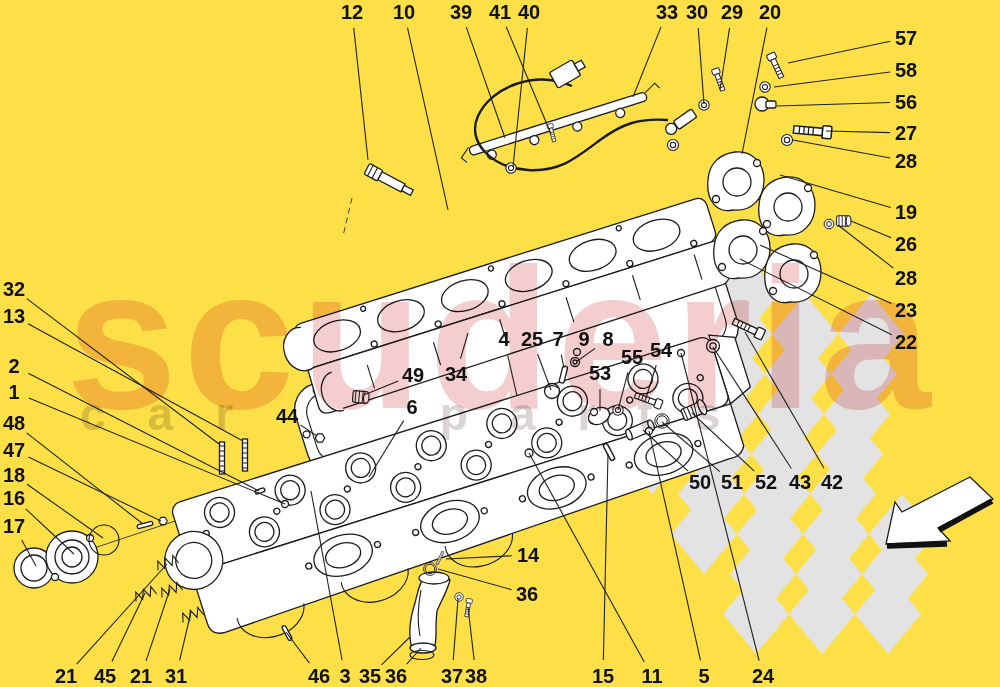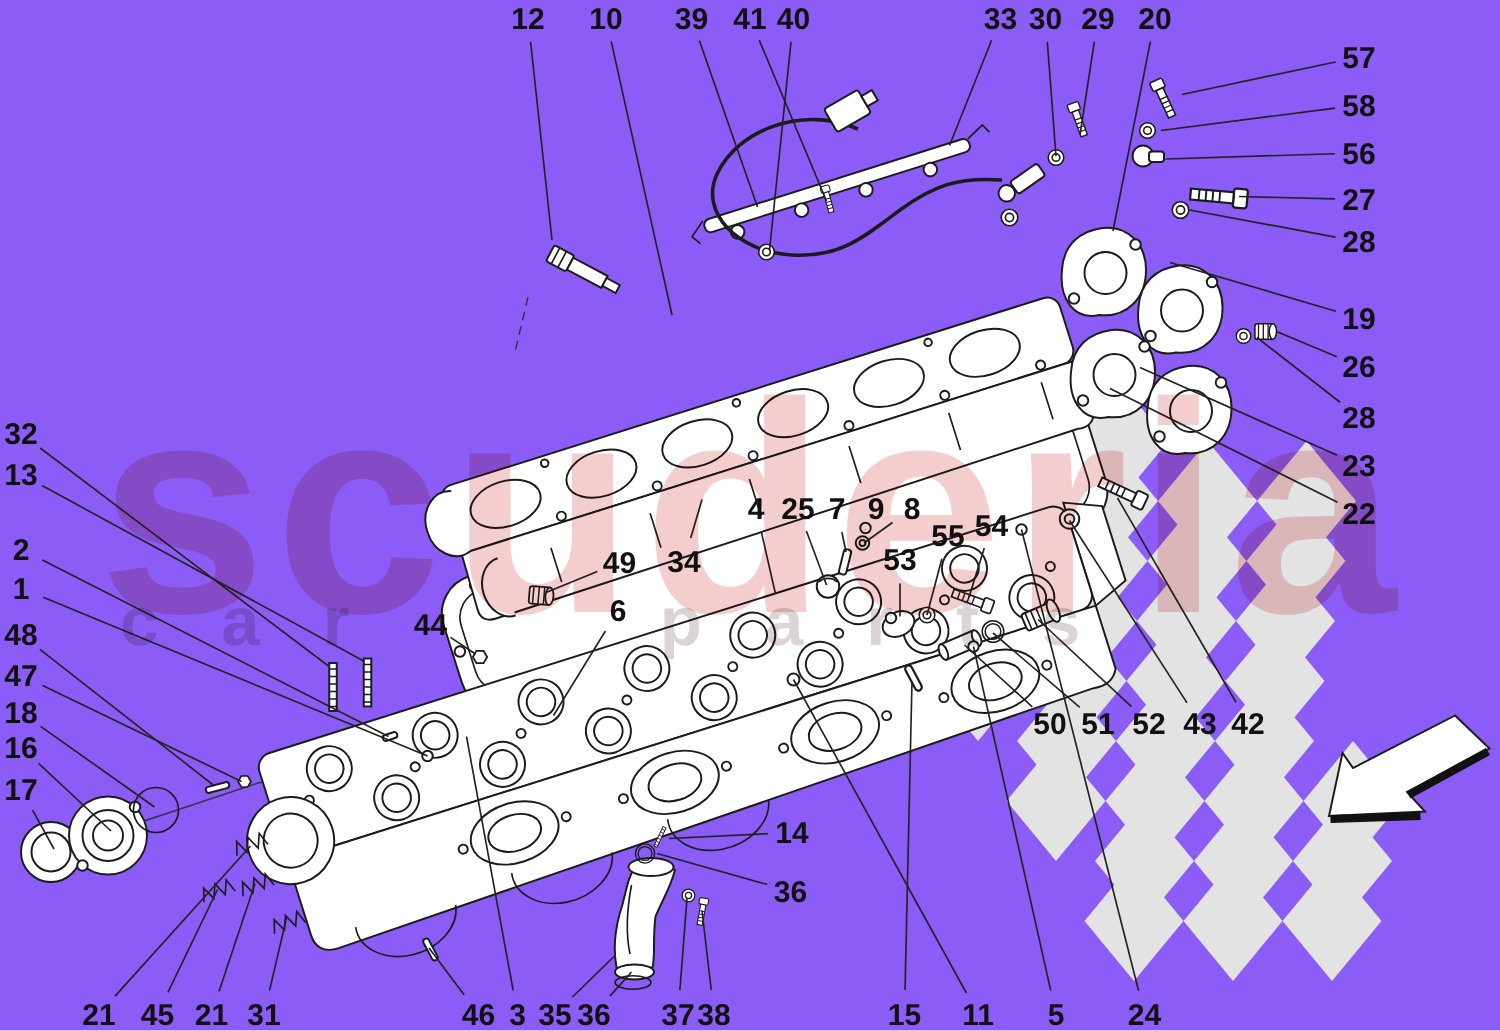--- a/index.html
+++ b/index.html
@@ -1,16 +1,16 @@
 <!DOCTYPE html>
 <html><head>
 <meta charset="utf-8">
 <style>
   html,body{margin:0;padding:0;background:#fff;}
-  .stage{position:relative;width:1000px;height:687px;background:#8b5cf6;overflow:hidden;
+  .stage{position:relative;width:1000px;height:687px;background:#fde047;overflow:hidden;
          font-family:"Liberation Sans", sans-serif;}
   svg{position:absolute;left:0;top:0;}
   .ln{stroke:#1b1b1b;stroke-width:1.3;fill:#fff;}
   .ln2{stroke:#1b1b1b;stroke-width:1.1;fill:none;}
   .thin{stroke:#333;stroke-width:0.9;fill:none;}
   .callout-text{font-family:"Liberation Sans",sans-serif;font-weight:bold;font-size:20px;fill:#111;}
   .wm1{font-family:"Liberation Sans",sans-serif;font-weight:bold;letter-spacing:6px;
        font-size:200px;mix-blend-mode:multiply;}
   .wm2{font-family:"Liberation Sans",sans-serif;font-weight:bold;letter-spacing:42px;
        word-spacing:110px;font-size:46px;mix-blend-mode:multiply;}

